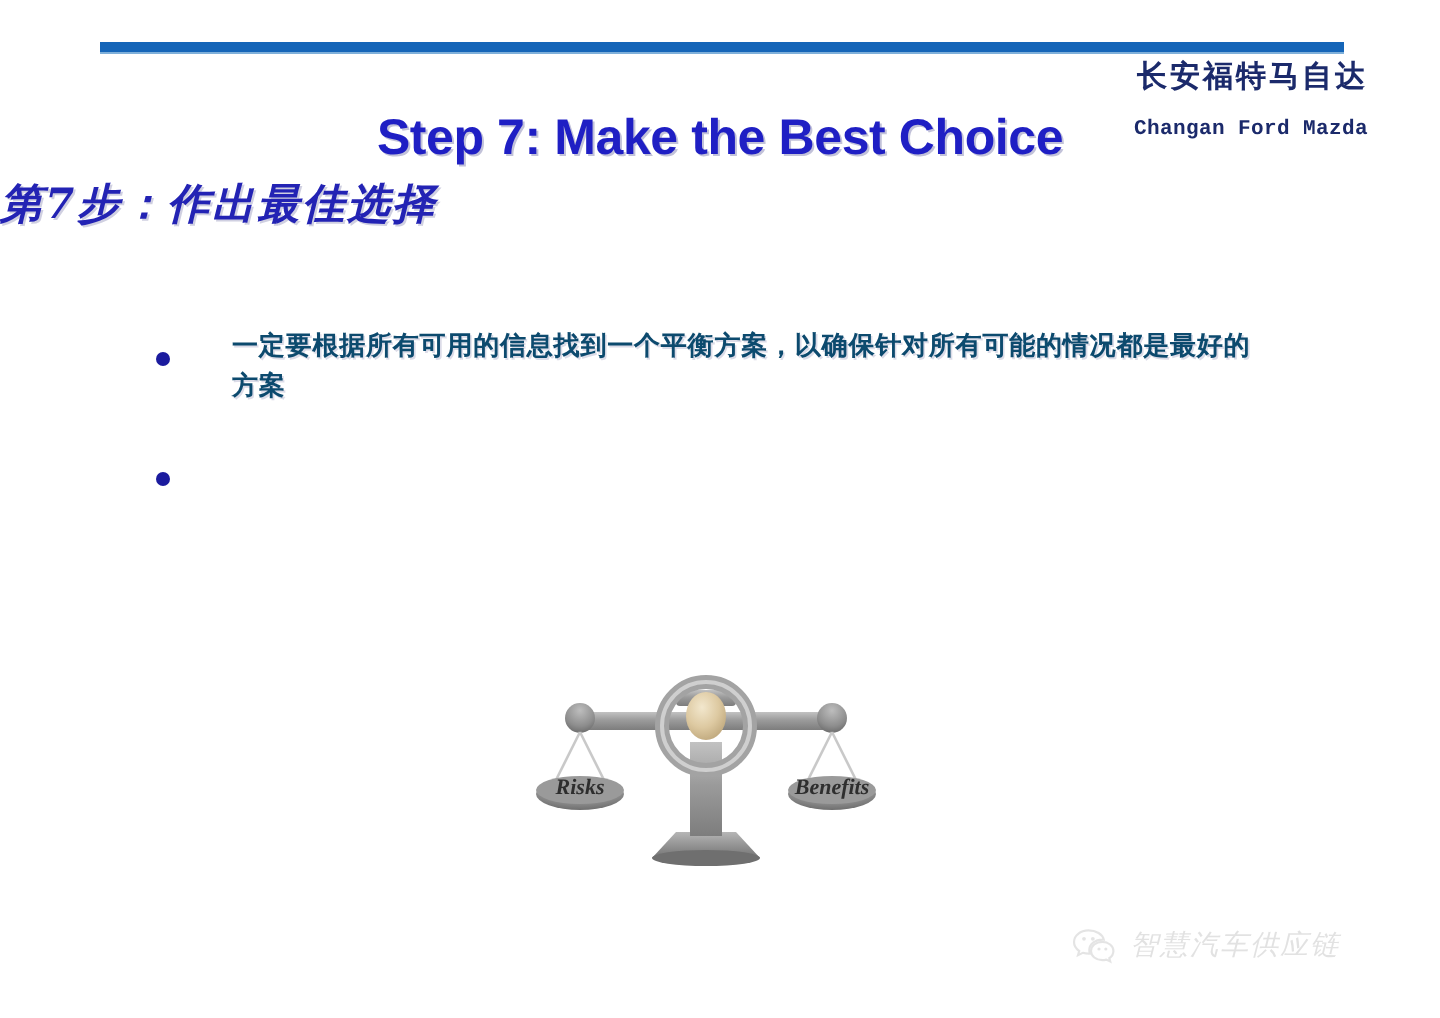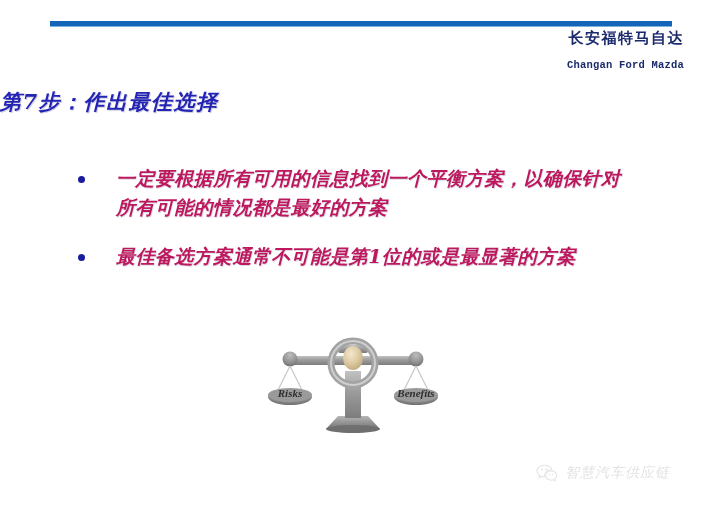--- a/index.html
+++ b/index.html
@@ -111,24 +111,23 @@
     flex: 0 0 auto;
     width: 7px;
     height: 7px;
     border-radius: 50%;
     background: #1b1b9e;
     margin-top: 12px;
     margin-right: 31px;
   }
   .bullet-text {
     font-family: "DejaVu Serif", "Liberation Serif", serif;
-    font-size: 19px;
-    font-style: italic;
-    font-weight: 700;
-    color: #be185d;
+    font-size: 13px;
+    font-weight: 700;
+    color: #0c4a6e;
     line-height: 1.52;
     letter-spacing: 0.4px;
     text-shadow: 0.8px 0.8px 0 rgba(140,140,180,0.3);
   }
 
   
   .scale-wrap {
     position: absolute;
     left: 268px;
     top: 337px;
@@ -168,32 +167,32 @@
 
 <div class="slide">
 
   <div class="top-rule"></div>
 
   <div class="logo-block">
     <div class="logo-cn">长安福特马自达</div>
     <div class="logo-en">Changan Ford Mazda</div>
   </div>
 
+  <div class="title-en">Step 7: Make the Best Choice</div>
   <div class="title-cn">第7步：作出最佳选择</div>
 
   <div class="bullets">
 
     <div class="bullet-row">
       <div class="bullet-dot"></div>
       <div class="bullet-text">一定要根据所有可用的信息找到一个平衡方案，以确保针对所有可能的情况都是最好的方案</div>
     </div>
 
     <div class="bullet-row">
       <div class="bullet-dot"></div>
-      <div class="bullet-text">最佳备选方案通常不可能是第1位的或是最显著的方案</div>
     </div>
 
   </div>
 
   <div class="scale-wrap">
     <svg width="170" height="105" viewBox="0 0 170 105" xmlns="http://www.w3.org/2000/svg">
       <defs>
         <linearGradient id="metal" x1="0" y1="0" x2="0" y2="1">
           <stop offset="0%" stop-color="#b6b6b6"></stop>
           <stop offset="50%" stop-color="#949494"></stop>

